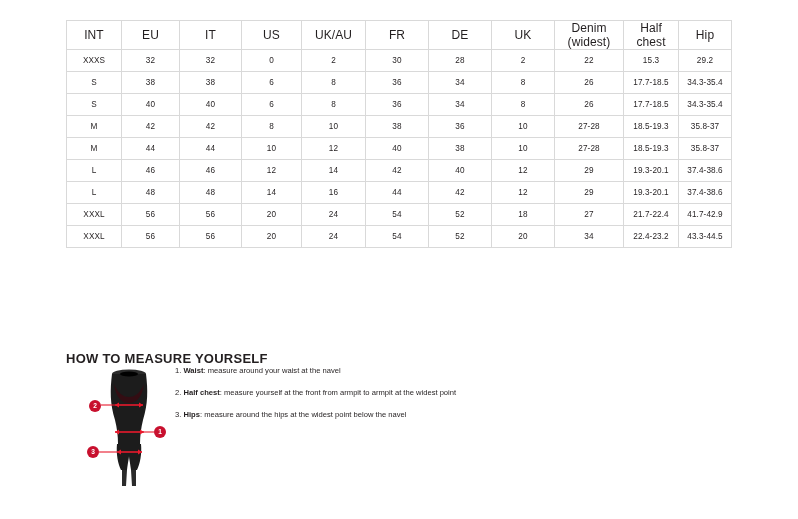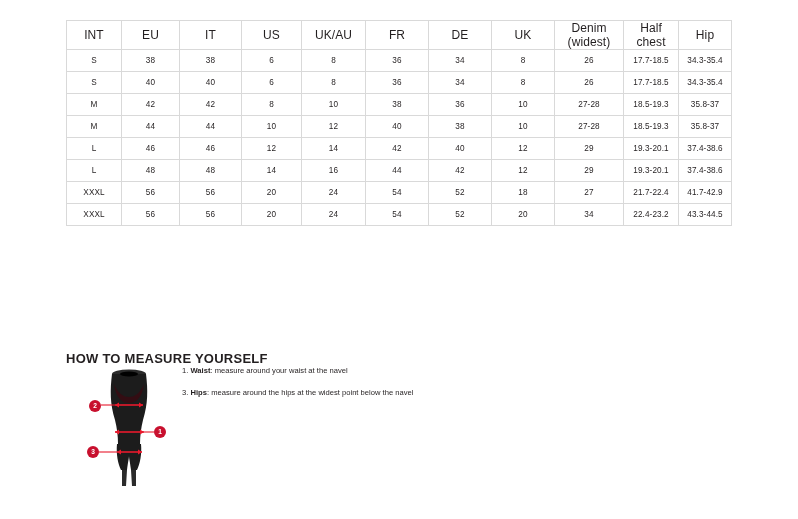--- a/index.html
+++ b/index.html
@@ -66,21 +66,21 @@
     position: absolute;
     left: 66px;
     top: 351px;
     font-size: 13px;
     font-weight: bold;
     letter-spacing: 0.25px;
     color: #231f20;
   }
   .howto-body {
     position: absolute;
-    left: 182px;
+    left: 175px;
     top: 366px;
     width: 400px;
   }
   .howto-line {
     font-size: 7.6px;
     color: #231f20;
     margin-bottom: 13px;
     line-height: 1.2;
   }
   .howto-line b {
@@ -143,20 +143,33 @@
           <th>FR</th>
           <th>DE</th>
           <th>UK</th>
           <th>Denim (widest)</th>
           <th>Half chest</th>
           <th>Hip</th>
         </tr>
       </thead>
       <tbody>
         <tr>
+          <td>XXXS</td>
+          <td>32</td>
+          <td>32</td>
+          <td>0</td>
+          <td>2</td>
+          <td>30</td>
+          <td>28</td>
+          <td>2</td>
+          <td>22</td>
+          <td>15.3</td>
+          <td>29.2</td>
+        </tr>
+        <tr>
           <td>S</td>
           <td>38</td>
           <td>38</td>
           <td>6</td>
           <td>8</td>
           <td>36</td>
           <td>34</td>
           <td>8</td>
           <td>26</td>
           <td>17.7-18.5</td>
@@ -258,20 +271,24 @@
   </div>
 
   <div class="howto-title">HOW TO MEASURE YOURSELF</div>
 
   <div class="howto-body">
     <div class="howto-line">
       <span>1.</span>
       <b>Waist</b><span>: measure around your waist at the navel</span>
     </div>
     <div class="howto-line">
+      <span>2.</span>
+      <b>Half chest</b><span>: measure yourself at the front from armpit to armpit at the widest point</span>
+    </div>
+    <div class="howto-line">
       <span>3.</span>
       <b>Hips</b><span>: measure around the hips at the widest point below the navel</span>
     </div>
   </div>
 
   <div class="figure">
     <svg class="fig-svg" width="90" height="126" viewBox="0 0 90 126">
 
       <ellipse cx="45" cy="10" rx="17" ry="4.5" fill="#2b2b2b"></ellipse>
 

